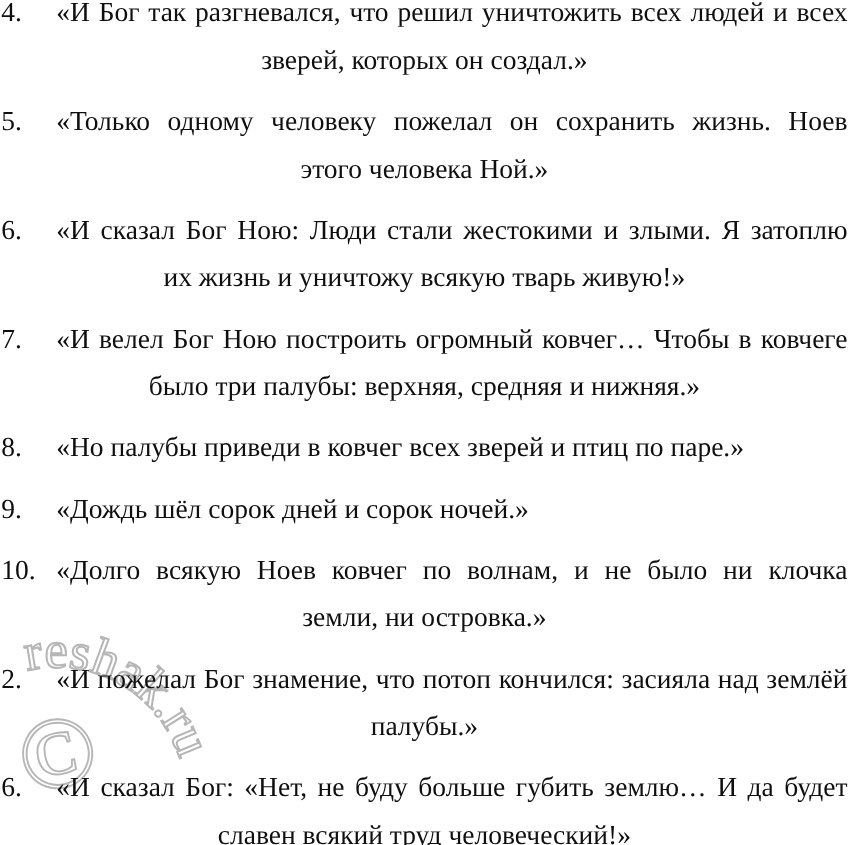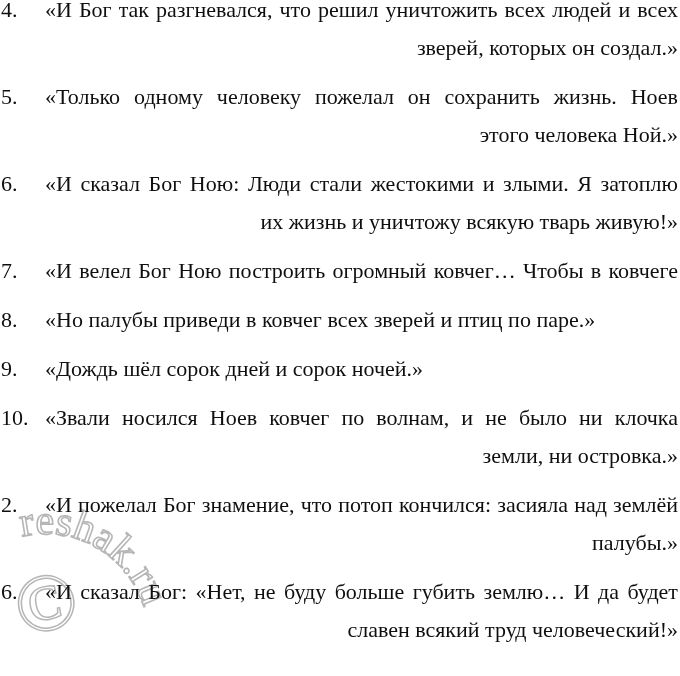--- a/index.html
+++ b/index.html
@@ -43,21 +43,21 @@
     line-height: 38px;
   }
   .item { margin: 0 0 11px 0; }
   .line.first { display: flex; }
   .num { flex: 0 0 44px; }
   .rest { flex: 1 1 auto; min-width: 0; }
   .rest.fill {
     text-align: justify;
     text-align-last: justify;
   }
-  .line.cont { text-align: right; }
+  .line.cont { text-align: center; }
 </style>
 </head>
 <body style="background: rgb(255, 255, 255);">
 
 <div class="page">
 
   <svg class="watermark" viewBox="0 0 210 188" xmlns="http://www.w3.org/2000/svg" aria-hidden="true">
     <defs>
       <path id="wm-arc" d="M 21.8 57.6 A 103 103 0 0 1 143 126.2" fill="none"></path>
     </defs>
@@ -87,37 +87,38 @@
           <span class="num">6.</span>
           <span class="rest fill">«И сказал Бог Ною: Люди стали жестокими и злыми. Я затоплю</span>
         </div>
         <div class="line cont">их жизнь и уничтожу всякую тварь живую!»</div>
       </div>
       <div class="item">
         <div class="line first">
           <span class="num">7.</span>
           <span class="rest fill">«И велел Бог Ною построить огромный ковчег… Чтобы в ковчеге</span>
         </div>
+        <div class="line cont">было три палубы: верхняя, средняя и нижняя.»</div>
       </div>
       <div class="item">
         <div class="line first">
           <span class="num">8.</span>
           <span class="rest">«Но палубы приведи в ковчег всех зверей и птиц по паре.»</span>
         </div>
       </div>
       <div class="item">
         <div class="line first">
           <span class="num">9.</span>
           <span class="rest">«Дождь шёл сорок дней и сорок ночей.»</span>
         </div>
       </div>
       <div class="item">
         <div class="line first">
           <span class="num">10.</span>
-          <span class="rest fill">«Звали носился Ноев ковчег по волнам, и не было ни клочка</span>
+          <span class="rest fill">«Долго всякую Ноев ковчег по волнам, и не было ни клочка</span>
         </div>
         <div class="line cont">земли, ни островка.»</div>
       </div>
       <div class="item">
         <div class="line first">
           <span class="num">2.</span>
           <span class="rest fill">«И пожелал Бог знамение, что потоп кончился: засияла над землёй</span>
         </div>
         <div class="line cont">палубы.»</div>
       </div>

